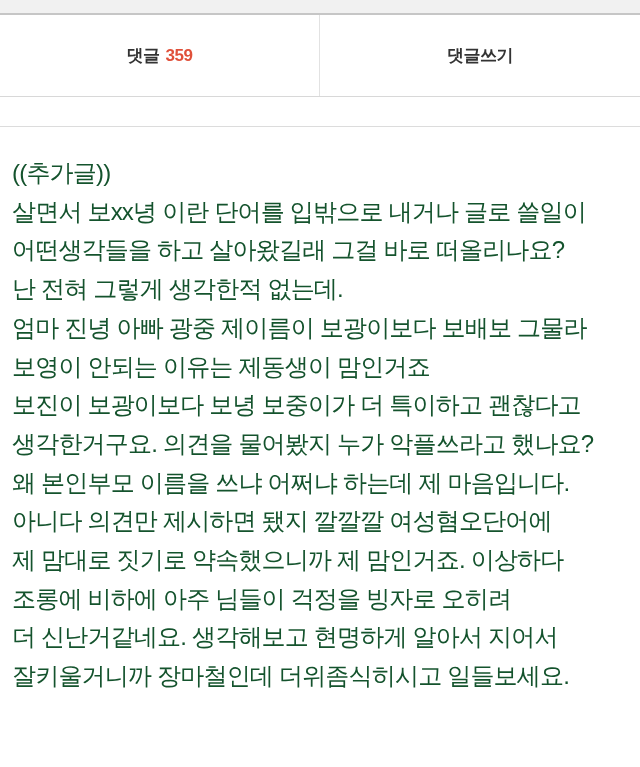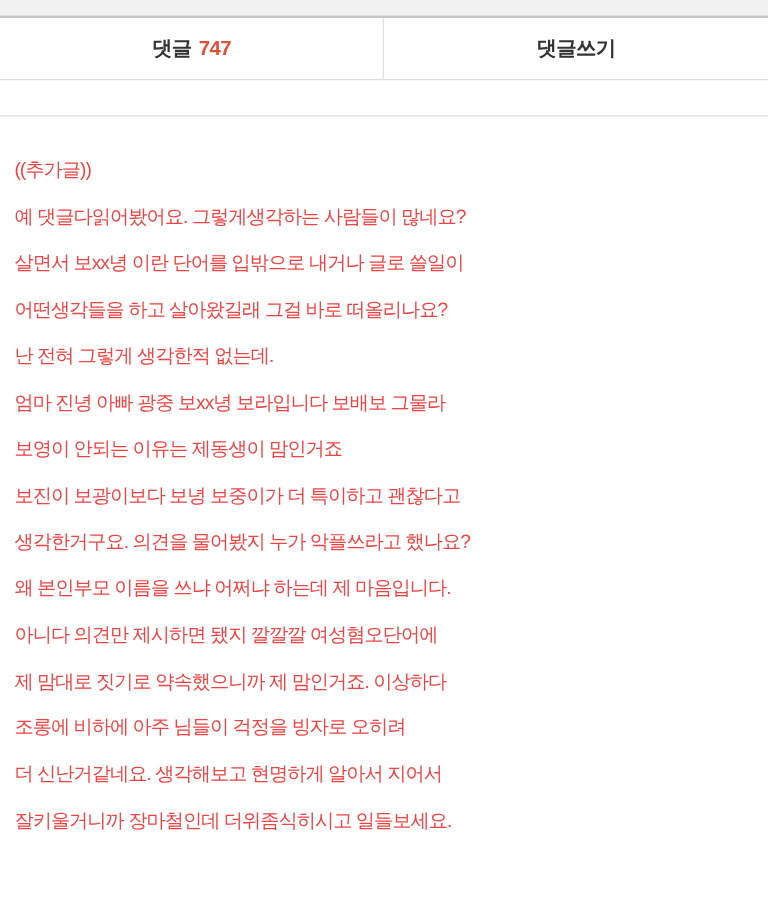--- a/index.html
+++ b/index.html
@@ -10,21 +10,21 @@
     font-family: "Liberation Sans", "DejaVu Sans", sans-serif;
     overflow: hidden;
   }
   .top-strip {
     height: 15px;
     background: #f1f1f1;
     border-bottom: 2px solid #c6c6c6;
   }
   .tabbar {
     display: flex;
-    height: 52px;
+    height: 82px;
     background: #ffffff;
     border-bottom: 1px solid #d8d8d8;
   }
   .tab {
     flex: 1 1 50%;
     display: flex;
     align-items: center;
     justify-content: center;
     gap: 6px;
     font-size: 17px;
@@ -41,52 +41,51 @@
   }
   .gap {
     height: 30px;
     background: #ffffff;
     border-bottom: 1px solid #dcdcdc;
   }
   .content {
     padding: 27px 12px 0 12px;
   }
   .content p.line {
-    font-size: 16px;
+    font-size: 24px;
     line-height: 38.7px;
-    color: #ef4444;
+    color: #14532d;
     letter-spacing: -0.8px;
     white-space: nowrap;
     font-weight: 400;
   }
 </style>
 </head>
 <body>
 
 <div class="top-strip"></div>
 
 <div class="tabbar">
   <div class="tab">
     <span>댓글</span>
-    <span class="count">747</span>
+    <span class="count">359</span>
   </div>
   <div class="tab">
     <span>댓글쓰기</span>
   </div>
 </div>
 
 <div class="gap"></div>
 
 <div class="content">
     <p class="line">((추가글))</p>
-    <p class="line">예 댓글다읽어봤어요. 그렇게생각하는 사람들이 많네요?</p>
     <p class="line">살면서 보xx녕 이란 단어를 입밖으로 내거나 글로 쓸일이</p>
     <p class="line">어떤생각들을 하고 살아왔길래 그걸 바로 떠올리나요?</p>
     <p class="line">난 전혀 그렇게 생각한적 없는데.</p>
-    <p class="line">엄마 진녕 아빠 광중 보xx녕 보라입니다 보배보 그물라</p>
+    <p class="line">엄마 진녕 아빠 광중 제이름이 보광이보다 보배보 그물라</p>
     <p class="line">보영이 안되는 이유는 제동생이 맘인거죠</p>
     <p class="line">보진이 보광이보다 보녕 보중이가 더 특이하고 괜찮다고</p>
     <p class="line">생각한거구요. 의견을 물어봤지 누가 악플쓰라고 했나요?</p>
     <p class="line">왜 본인부모 이름을 쓰냐 어쩌냐 하는데 제 마음입니다.</p>
     <p class="line">아니다 의견만 제시하면 됐지 깔깔깔 여성혐오단어에</p>
     <p class="line">제 맘대로 짓기로 약속했으니까 제 맘인거죠. 이상하다</p>
     <p class="line">조롱에 비하에 아주 님들이 걱정을 빙자로 오히려</p>
     <p class="line">더 신난거같네요. 생각해보고 현명하게 알아서 지어서</p>
     <p class="line">잘키울거니까 장마철인데 더위좀식히시고 일들보세요.</p>
   </div>

